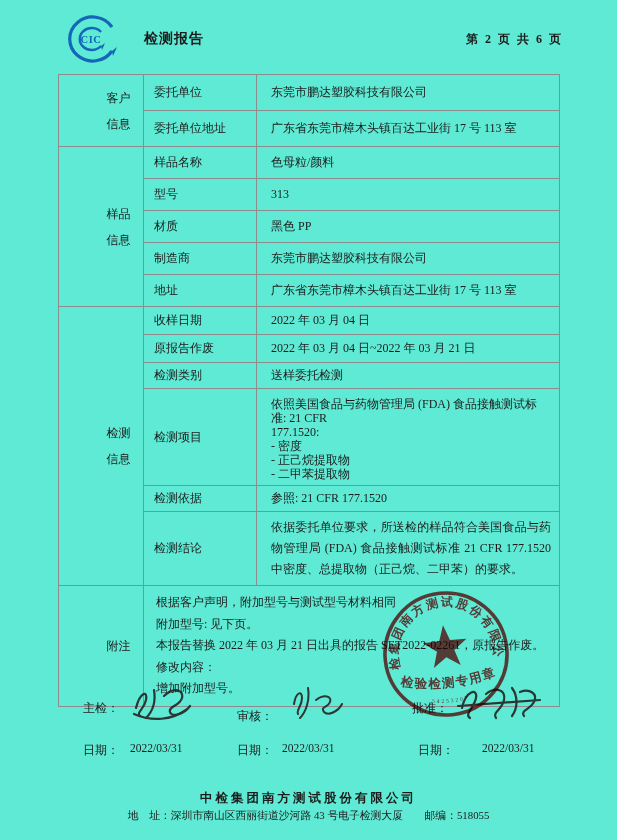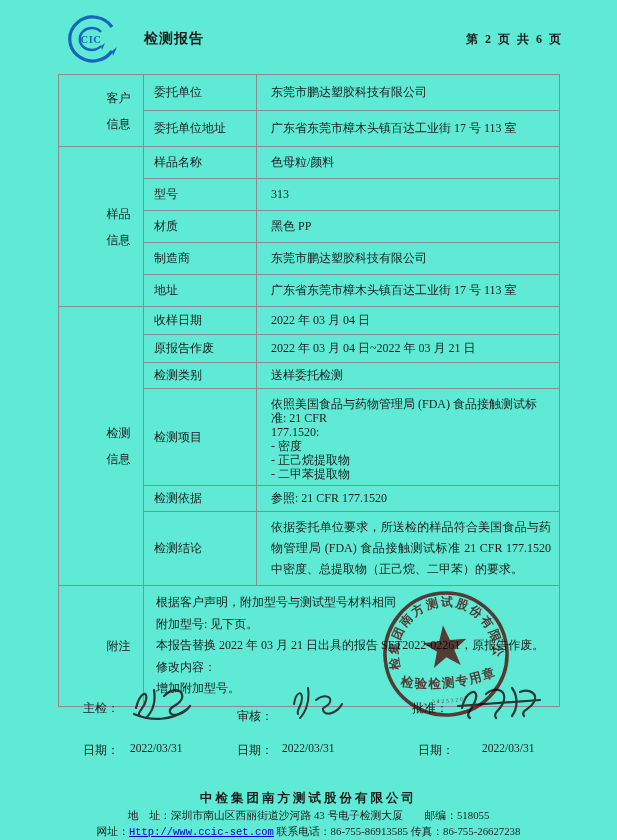--- a/index.html
+++ b/index.html
@@ -185,19 +185,14 @@
     <text font-size="12.5" font-weight="bold" fill="#e03030" letter-spacing="1.5" font-family="Liberation Serif, DejaVu Serif, serif">
       <textPath href="#arcB" startOffset="50%" text-anchor="middle">检验检测专用章</textPath>
     </text>
     <text font-size="5.5" fill="#e03030" letter-spacing="2" font-family="Liberation Serif, DejaVu Serif, serif">
       <textPath href="#arcS" startOffset="50%" text-anchor="middle">54253207</textPath>
     </text>
   </svg>
 
   <div class="ftr ftr-company">中检集团南方测试股份有限公司</div>
   <div class="ftr ftr-addr">地　址：深圳市南山区西丽街道沙河路 43 号电子检测大厦　　邮编：518055</div>
-  <div class="ftr ftr-web">
-    <span>网址：</span><a class="ftr-link" href="#">Http://www.ccic-set.com</a>
-    <span>联系电话：86-755-86913585</span>
-    <span>传真：86-755-26627238</span>
-  </div>
 
 </div>
 
 </body></html>

